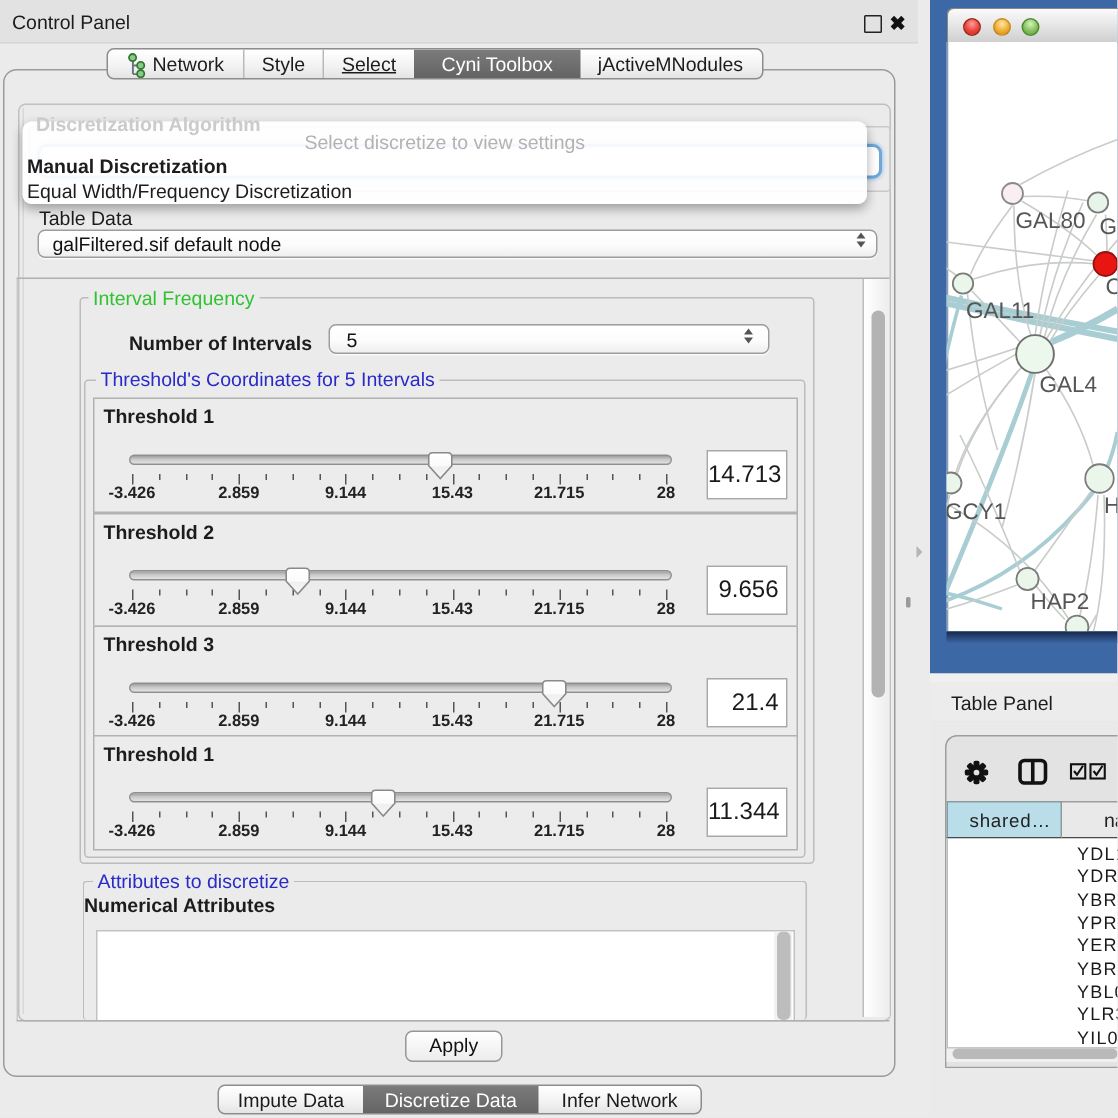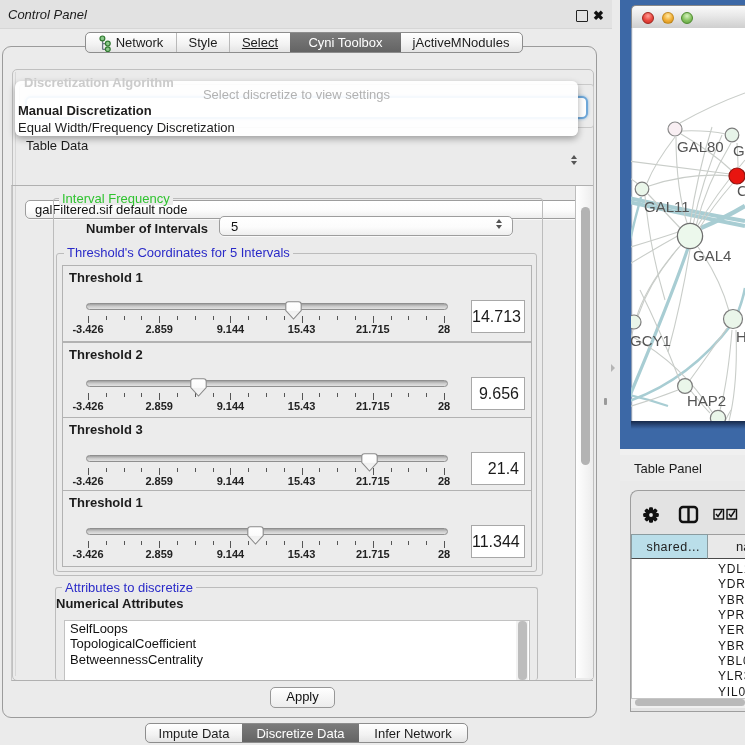--- a/index.html
+++ b/index.html
@@ -23,26 +23,26 @@
   .seg{position:absolute;display:flex;z-index:6;border:1px solid #8d8d8d;border-radius:5px;overflow:hidden;background:linear-gradient(180deg,#ffffff 0%,#f2f2f2 60%,#e4e4e4 100%);}
   .seg .s{font-size:13px;color:#1c1c1c;display:flex;align-items:center;justify-content:center;position:relative;}
   .seg .sep{width:1px;background:#b9b9b9;margin:0;}
   .seg .dark{background:linear-gradient(180deg,#7b7b7b,#646464);color:#ffffff;}
 </style>
 </head>
 <body>
 <div id="root">
 
   <div class="abs" style="left:0;top:0;width:612px;height:28px;background:#e2e2e2;border-bottom:1px solid #d6d6d6;"></div>
-  <div class="abs lbl" style="left:8px;top:7px;font-style:italic;">Control Panel</div>
+  <div class="abs lbl" style="left:8px;top:7px;">Control Panel</div>
 
   <div class="abs" style="left:576px;top:10px;width:10px;height:10px;border:1.6px solid #222;border-radius:1px;"></div>
   <div class="abs" style="left:593px;top:8px;font-size:13px;font-weight:bold;color:#111;">✖</div>
 
-  <div class="seg" style="left:85px;top:32px;width:436px;height:19px;">
+  <div class="seg" style="left:71px;top:32px;width:436px;height:19px;">
     <div class="s" style="width:90px;">
       <svg width="13" height="18" viewBox="0 0 13 18" style="margin-right:4px;margin-top:1px;">
         <path d="M3.6 6 L3.6 15.4 M3.6 9.6 L8.5 9.6 M3.6 15.4 L8.5 15.4" stroke="#6a7580" stroke-width="1.3" fill="none"></path>
         <circle cx="3.4" cy="4.4" r="2.4" fill="#8bc98b" stroke="#327a32" stroke-width="1.2"></circle>
         <circle cx="8.8" cy="9.6" r="2.4" fill="#8bc98b" stroke="#327a32" stroke-width="1.2"></circle>
         <circle cx="8.8" cy="15.2" r="2.4" fill="#8bc98b" stroke="#327a32" stroke-width="1.2"></circle>
       </svg>
       Network</div>
     <div class="sep"></div>
     <div class="s" style="width:52px;">Style</div>
@@ -55,21 +55,21 @@
   <div class="abs" style="left:2px;top:46px;width:593px;height:670px;border:1px solid #9b9b9b;border-radius:9px;background:#ebebeb;"></div>
 
   <div class="abs" style="left:12px;top:69px;width:580px;height:610px;border:1px solid #c0c0c0;border-radius:5px;"></div>
   <div class="abs" style="left:15px;top:72px;width:1px;height:604px;background:#d8d8d8;"></div>
 
   <div class="gbox" style="left:19px;top:84px;width:573px;height:42px;border-color:#c9c9c9;"></div>
 
   <div class="abs" style="left:25px;top:96px;width:559px;height:19px;background:#fff;border:2px solid #6ea7d8;border-radius:6px;box-shadow:0 0 3px #7fb3de;"></div>
 
   <div class="abs lbl" style="left:26px;top:138px;">Table Data</div>
-  <div class="combo" style="left:25px;top:153px;width:558px;height:17px;margin-top:47px;">
+  <div class="combo" style="left:25px;top:153px;width:558px;height:17px;">
     <div class="ctext" style="left:9px;top:1px;">galFiltered.sif default node</div>
   </div>
   <div class="spin" style="left:571px;top:155px;">
       <div class="up"></div>
       <div class="dn"></div>
     </div>
 
   <div class="abs" style="left:11px;top:185px;width:581px;height:494px;border-top:1px solid #b0b0b0;border-bottom:1px solid #b0b0b0;border-left:1px solid #c9c9c9;"></div>
 
   <div class="abs" style="left:575px;top:186px;width:17px;height:492px;border-left:1px solid #bdbdbd;background:linear-gradient(90deg,#ffffff,#ededed);"></div>
@@ -256,21 +256,20 @@
           <stop offset="1" stop-color="#f6f6f6"></stop>
         </linearGradient>
       </defs>
     </svg>
   <div class="vbox" style="left:471px;top:525px;">11.344</div>
 
   <div class="gbox" style="left:55px;top:587px;width:481px;height:92px;border-bottom:none;border-color:#bcbcbc;"></div>
   <div class="grouptitle" style="left:62px;top:581px;color:#2a2ac8;background:#ebebeb;">Attributes to discretize</div>
   <div class="abs lbl bold" style="left:56px;top:596px;">Numerical Attributes</div>
   <div class="abs" style="left:64px;top:620px;width:464px;height:59px;background:#ffffff;border:1px solid #c2c2c2;border-bottom:none;overflow:hidden;">
-    <div style="font-size:13px;color:#111;padding:0 0 0 5px;line-height:15.3px;">SelfLoops<br>TopologicalCoefficient<br>BetweennessCentrality<br></div>
     <div style="position:absolute;right:1px;top:0;width:12px;height:59px;background:#f2f2f2;"></div>
     <div style="position:absolute;right:2px;top:0;width:9px;height:59px;background:#bdbdbd;border-radius:4px;"></div>
   </div>
 
   <div class="abs" style="left:270px;top:687px;width:63px;height:19px;border:1px solid #979797;border-radius:5px;background:linear-gradient(180deg,#ffffff,#ececec);font-size:13px;color:#111;text-align:center;line-height:18px;">Apply</div>
 
   <div class="seg" style="left:145px;top:723px;width:321px;height:18px;">
     <div class="s" style="width:96px;">Impute Data</div>
     <div class="s dark" style="width:117px;">Discretize Data</div>
     <div class="s" style="width:108px;">Infer Network</div>

